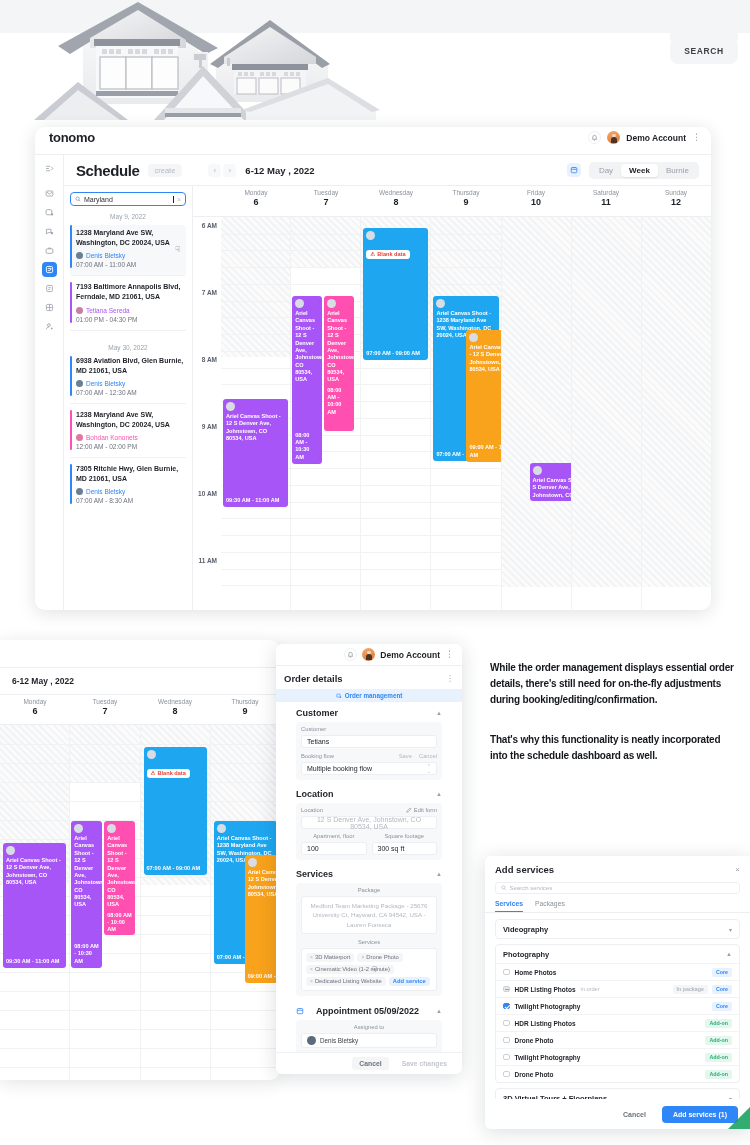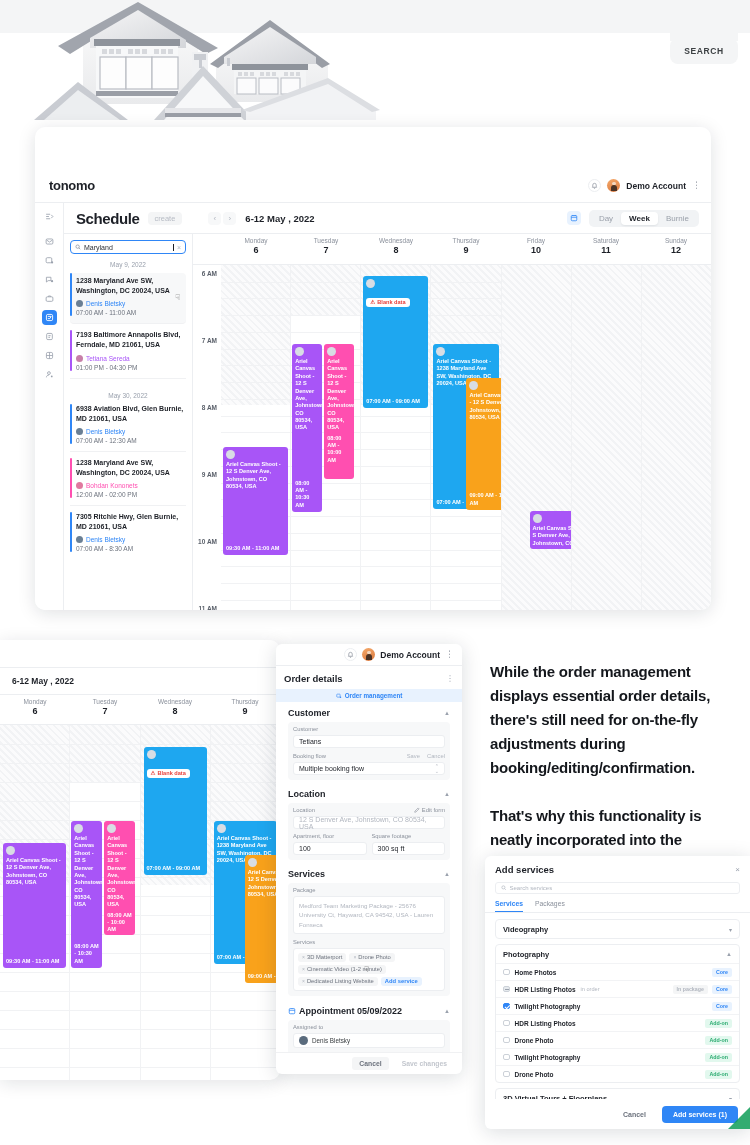--- a/index.html
+++ b/index.html
@@ -24,21 +24,21 @@
 
   
   .app {
     position:absolute; left:35px; top:127px; width:676px; height:483px;
     background:#ffffff; border-radius:10px;
     box-shadow: 0 3px 18px rgba(16,24,40,0.13);
     overflow:hidden;
   }
   .app-topbar {
     height:28px; border-bottom:1px solid #eceef1; display:flex; align-items:center;
-    padding:0 10px 6px 14px; background:#fff;margin-top:48px;
+    padding:0 10px 6px 14px; background:#fff;
   }
   .brand { font-size:13px; font-weight:bold; letter-spacing:-0.3px; color:#1d2027; }
   .topbar-right { margin-left:auto; display:flex; align-items:center; gap:6px; }
   .bell {
     width:13px; height:13px; border-radius:50%; background:#fff; border:1px solid #eceef1;
     display:flex; align-items:center; justify-content:center;
   }
   .bell svg { width:7px; height:7px; }
   .avatar-top { width:13px; height:13px; border-radius:50%; background:linear-gradient(160deg,#f5a96a,#d9773c); display:block; position:relative; overflow:hidden;}
   .avatar-top::after{content:"";position:absolute;left:3.5px;top:6px;width:6px;height:6px;border-radius:50% 50% 0 0;background:#4b3325;}
@@ -132,54 +132,54 @@
   .odp {
     position:absolute; left:276px; top:4px; width:186px; height:430px;
     background:#fff; border-radius:6px; box-shadow:0 3px 20px rgba(16,24,40,0.15); overflow:hidden;
     display:flex; flex-direction:column;
   }
   .odp-head { display:flex; align-items:center; padding:7px 8px 5px; }
   .odp-title { font-size:9.5px; font-weight:bold; color:#1d2027; }
   .odp-kebab { margin-left:auto; color:#9aa1ad; font-size:8px; }
   .odp-om { background:#e8f2fe; height:13px; display:flex; align-items:center; justify-content:center; gap:3px; font-size:6.3px; color:#2f86f6; font-weight:bold;}
   .odp-om svg { width:6px; height:6px; }
-  .odp-body { flex:1; overflow:hidden; padding:0 12px; }
+  .odp-body { flex:1; overflow:hidden; padding:0 20px;text-align:center; }
   .sec-head { display:flex; align-items:center; padding:6px 0 4px; }
   .sec-title { font-size:9px; font-weight:bold; color:#1d2027; }
   .sec-chev { margin-left:auto; font-size:6px; color:#9aa1ad; }
   .fgroup { background:#f7f8f9; border-radius:4px; padding:4px 5px 5px; margin-bottom:3px; }
   .flabel-row { display:flex; align-items:center; }
   .flabel { font-size:5.8px; color:#8b919c; }
   .flink { margin-left:auto; font-size:5.8px; color:#b2b7c0; }
   .flink.edit { color:#8b919c; display:flex; align-items:center; gap:2px; }
   .flink-grp { margin-left:auto; display:flex; gap:7px; }
   .finput { margin-top:3px; background:#fff; border:1px solid #eceef1; border-radius:3px; height:13px; display:flex; align-items:center; padding:0 5px; font-size:7px; color:#1d2027; }
   .finput.muted { color:#b2b7c0; }
   .finput .sel-arrows { margin-left:auto; color:#b2b7c0; font-size:5px; line-height:1;}
   .frow2 { display:flex; gap:5px; margin-top:4px; }
   .frow2 > div { flex:1; }
   .pkgbox { margin-top:3px; background:#fff; border:1px solid #eceef1; border-radius:3px; padding:4px 5px; font-size:6.2px; color:#b2b7c0; line-height:1.5; }
   .svcbox { margin-top:3px; background:#fff; border:1px solid #eceef1; border-radius:3px; padding:4px; position:relative; }
   .chips { display:flex; flex-wrap:wrap; gap:3px; }
   .chip { background:#f4f5f6; border-radius:3px; padding:1.5px 4px; font-size:5.8px; color:#6c727d; display:flex; align-items:center; gap:2px;}
   .chip .x { color:#b2b7c0; font-size:5px; }
   .chip.add { background:#e8f2fe; color:#2f86f6; font-weight:bold; }
-  .appt-sec { display:flex; align-items:center; padding:7px 0 4px; gap:3px; }
+  .appt-sec { display:flex; align-items:center; padding:7px 0 4px; gap:12px; }
   .appt-sec svg { width:8px; height:8px; }
   .appt-sec .t { font-size:9px; font-weight:bold; color:#1d2027; }
   .assigned { display:flex; align-items:center; gap:4px; margin-top:3px; background:#fff; border:1px solid #eceef1; border-radius:3px; height:15px; padding:0 5px; }
   .assigned .av { width:9px; height:9px; border-radius:50%; background:#5a6b7d; }
   .assigned .n { font-size:6.3px; color:#3c4043; }
   .odp-foot { height:22px; border-top:1px solid #f0f1f3; display:flex; align-items:center; justify-content:flex-end; gap:6px; padding:0 8px; }
   .btn-ghost { font-size:6.8px; color:#6c727d; background:#f4f5f6; border-radius:3px; padding:3px 7px; font-weight:bold; }
   .btn-dis { font-size:6.8px; color:#c3c7ce; padding:3px 7px; font-weight:bold; }
 
   
   .copy { position:absolute; left:490px; top:20px; width:250px; }
-  .copy p { font-size:15px; line-height:1.6; color:#14171c; font-weight:bold; letter-spacing:-0.2px; }
+  .copy p { font-size:10px; line-height:1.6; color:#14171c; font-weight:bold; letter-spacing:-0.2px; }
   .copy p + p { margin-top:24px; }
 
   
   .asp {
     position:absolute; left:485px; top:216px; width:265px; height:273px;
     background:#fff; border-radius:6px 0 0 6px; box-shadow:0 3px 20px rgba(16,24,40,0.15); overflow:hidden;
     display:flex; flex-direction:column;
   }
   .asp-head { display:flex; align-items:center; padding:8px 10px 4px; }
   .asp-title { font-size:9.5px; font-weight:bold; color:#1d2027; }

